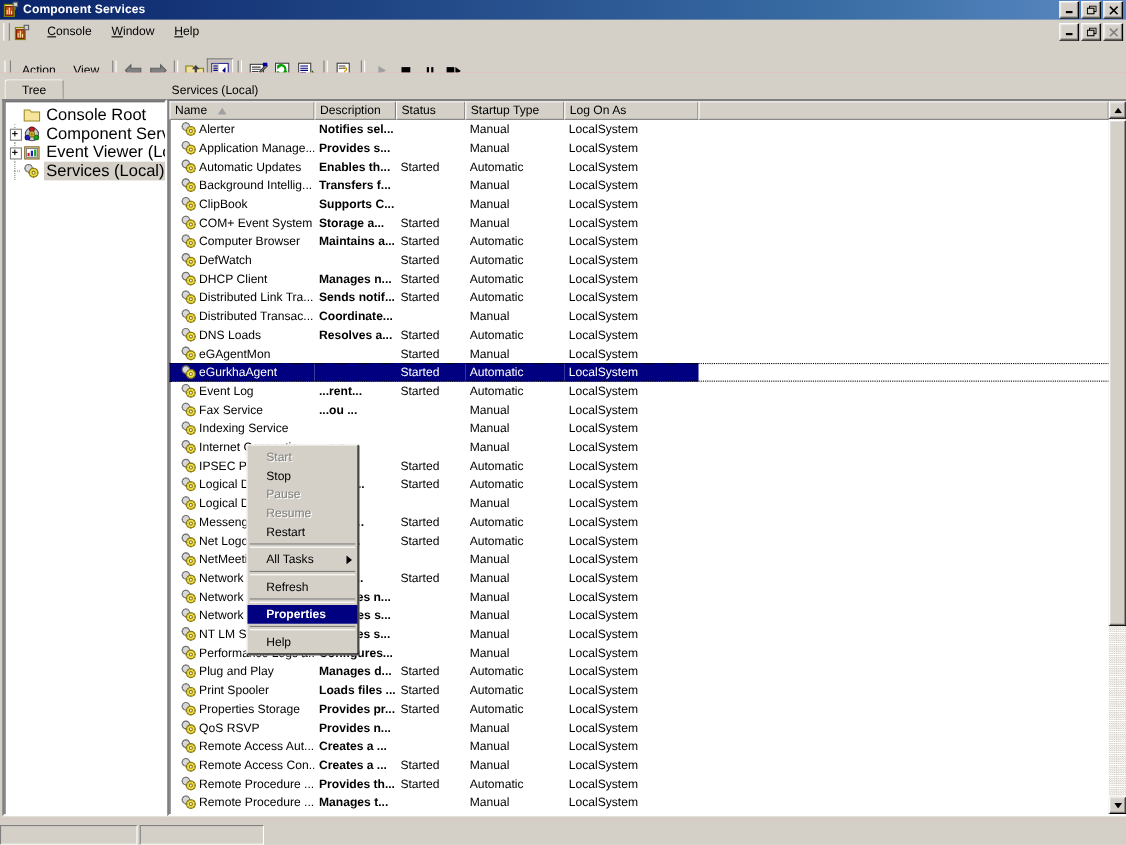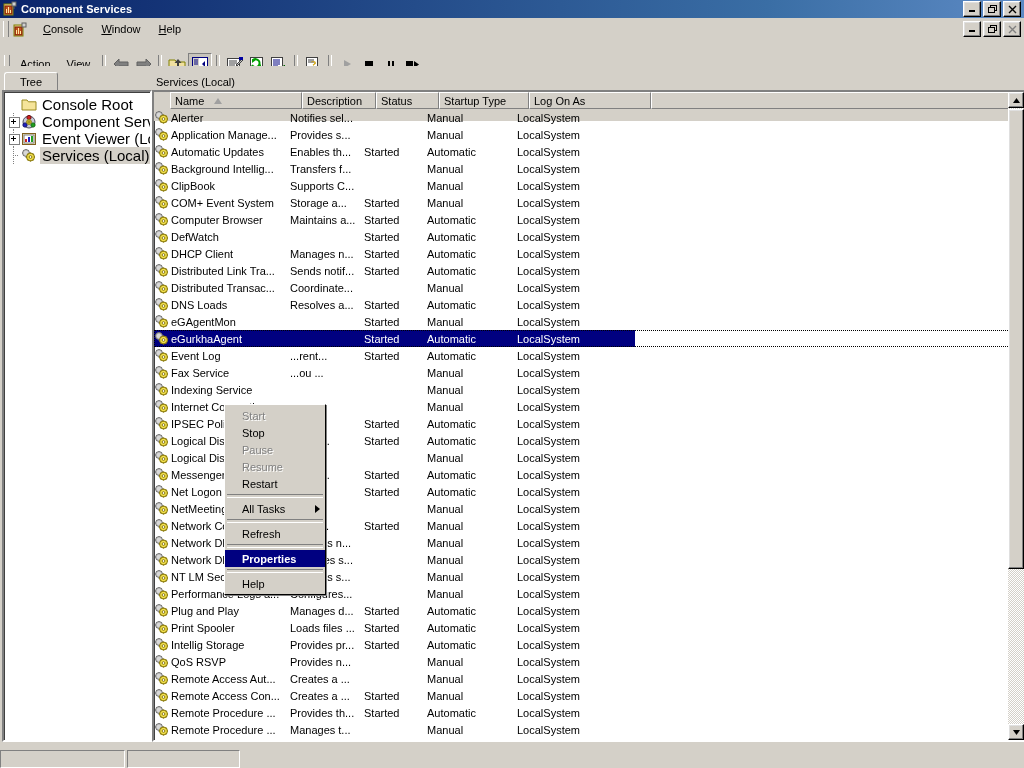--- a/index.html
+++ b/index.html
@@ -118,22 +118,22 @@
 
   
   .listpane{
     position:absolute;left:152px;top:24px;width:870px;height:648px;
     background:#fff;border:2px solid;
     border-color:#808080 #fff #fff #808080;
     box-shadow:inset 1px 1px 0 #404040;
     overflow:hidden;
   }
   .hdrrow{
-    position:absolute;left:0;top:0;height:29px;width:100%;
-    display:flex;background:#d4d0c8;justify-content:flex-end;
+    position:absolute;left:0;top:0;height:15px;width:100%;
+    display:flex;background:#d4d0c8;
   }
   .hcell{
     height:17px;background:#d4d0c8;
     border:1px solid;border-color:#fff #808080 #808080 #fff;
     box-sizing:border-box;
     display:flex;align-items:center;padding-left:4px;font-size:11px;
     position:relative;white-space:nowrap;overflow:hidden;
   }
   .sortarrow{position:absolute;left:43px;top:5px;width:0;height:0;
     border-left:4px solid transparent;border-right:4px solid transparent;
@@ -142,22 +142,22 @@
   .row{
     height:17px;display:flex;align-items:center;white-space:nowrap;font-size:11px;
   }
   .row.selected .c-name,
   .row.selected .c-desc,
   .row.selected .c-status,
   .row.selected .c-start,
   .row.selected .c-log{background:#000080;color:#fff;}
   .row.selected{outline:1px dotted #000;outline-offset:-1px;}
   .cell{height:17px;display:flex;align-items:center;box-sizing:border-box;overflow:hidden;}
-  .c-name{width:132px;padding-left:0;}
-  .c-desc{width:74px;padding-left:4px;}
+  .c-name{width:132px;padding-left:10px;}
+  .c-desc{width:74px;padding-left:4px;font-weight:bold;}
   .c-status{width:63px;padding-left:4px;}
   .c-start{width:90px;padding-left:4px;text-align:center;}
   .c-log{width:122px;padding-left:4px;}
   .svcicon{width:15px;height:15px;margin-right:2px;flex:0 0 auto;position:relative;}
 
   
   .vscroll{
     position:absolute;right:0;top:0;width:16px;height:100%;
     background:repeating-conic-gradient(#d4d0c8 0% 25%,#fff 0% 50%) 0 0/2px 2px;
   }
@@ -959,21 +959,21 @@
             </div>
             <div class="row">
               <div class="cell c-name">
                 <span class="svcicon"><svg width="15" height="15" viewBox="0 0 15 15">
                     <circle cx="5" cy="5" r="3.4" fill="#d8d8d8" stroke="#707070"></circle>
                     <path d="M5 1.2v1 M5 8.8v1 M1.2 5h1 M7.8 5h1 M2.4 2.4l.7.7 M6.9 6.9l.7.7 M7.6 2.4l-.7.7 M3.1 6.9l-.7.7" stroke="#707070"></path>
                     <circle cx="9.5" cy="9" r="4" fill="#f2e04a" stroke="#8a7a10"></circle>
                     <path d="M9.5 4.6v1.2 M9.5 12.2v1.2 M5.1 9h1.2 M12.7 9h1.2 M6.4 5.9l.9.9 M11.7 11.2l.9.9 M12.6 5.9l-.9.9 M7.3 11.2l-.9.9" stroke="#8a7a10" stroke-width="1.1"></path>
                     <circle cx="9.5" cy="9" r="1.4" fill="#fff" stroke="#8a7a10"></circle>
                   </svg></span>
-                <span>Intellig Storage</span>
+                <span>Properties Storage</span>
               </div>
               <div class="cell c-desc">Provides pr...</div>
               <div class="cell c-status">Started</div>
               <div class="cell c-start">Automatic</div>
               <div class="cell c-log">LocalSystem</div>
             </div>
             <div class="row">
               <div class="cell c-name">
                 <span class="svcicon"><svg width="15" height="15" viewBox="0 0 15 15">
                     <circle cx="5" cy="5" r="3.4" fill="#d8d8d8" stroke="#707070"></circle>

